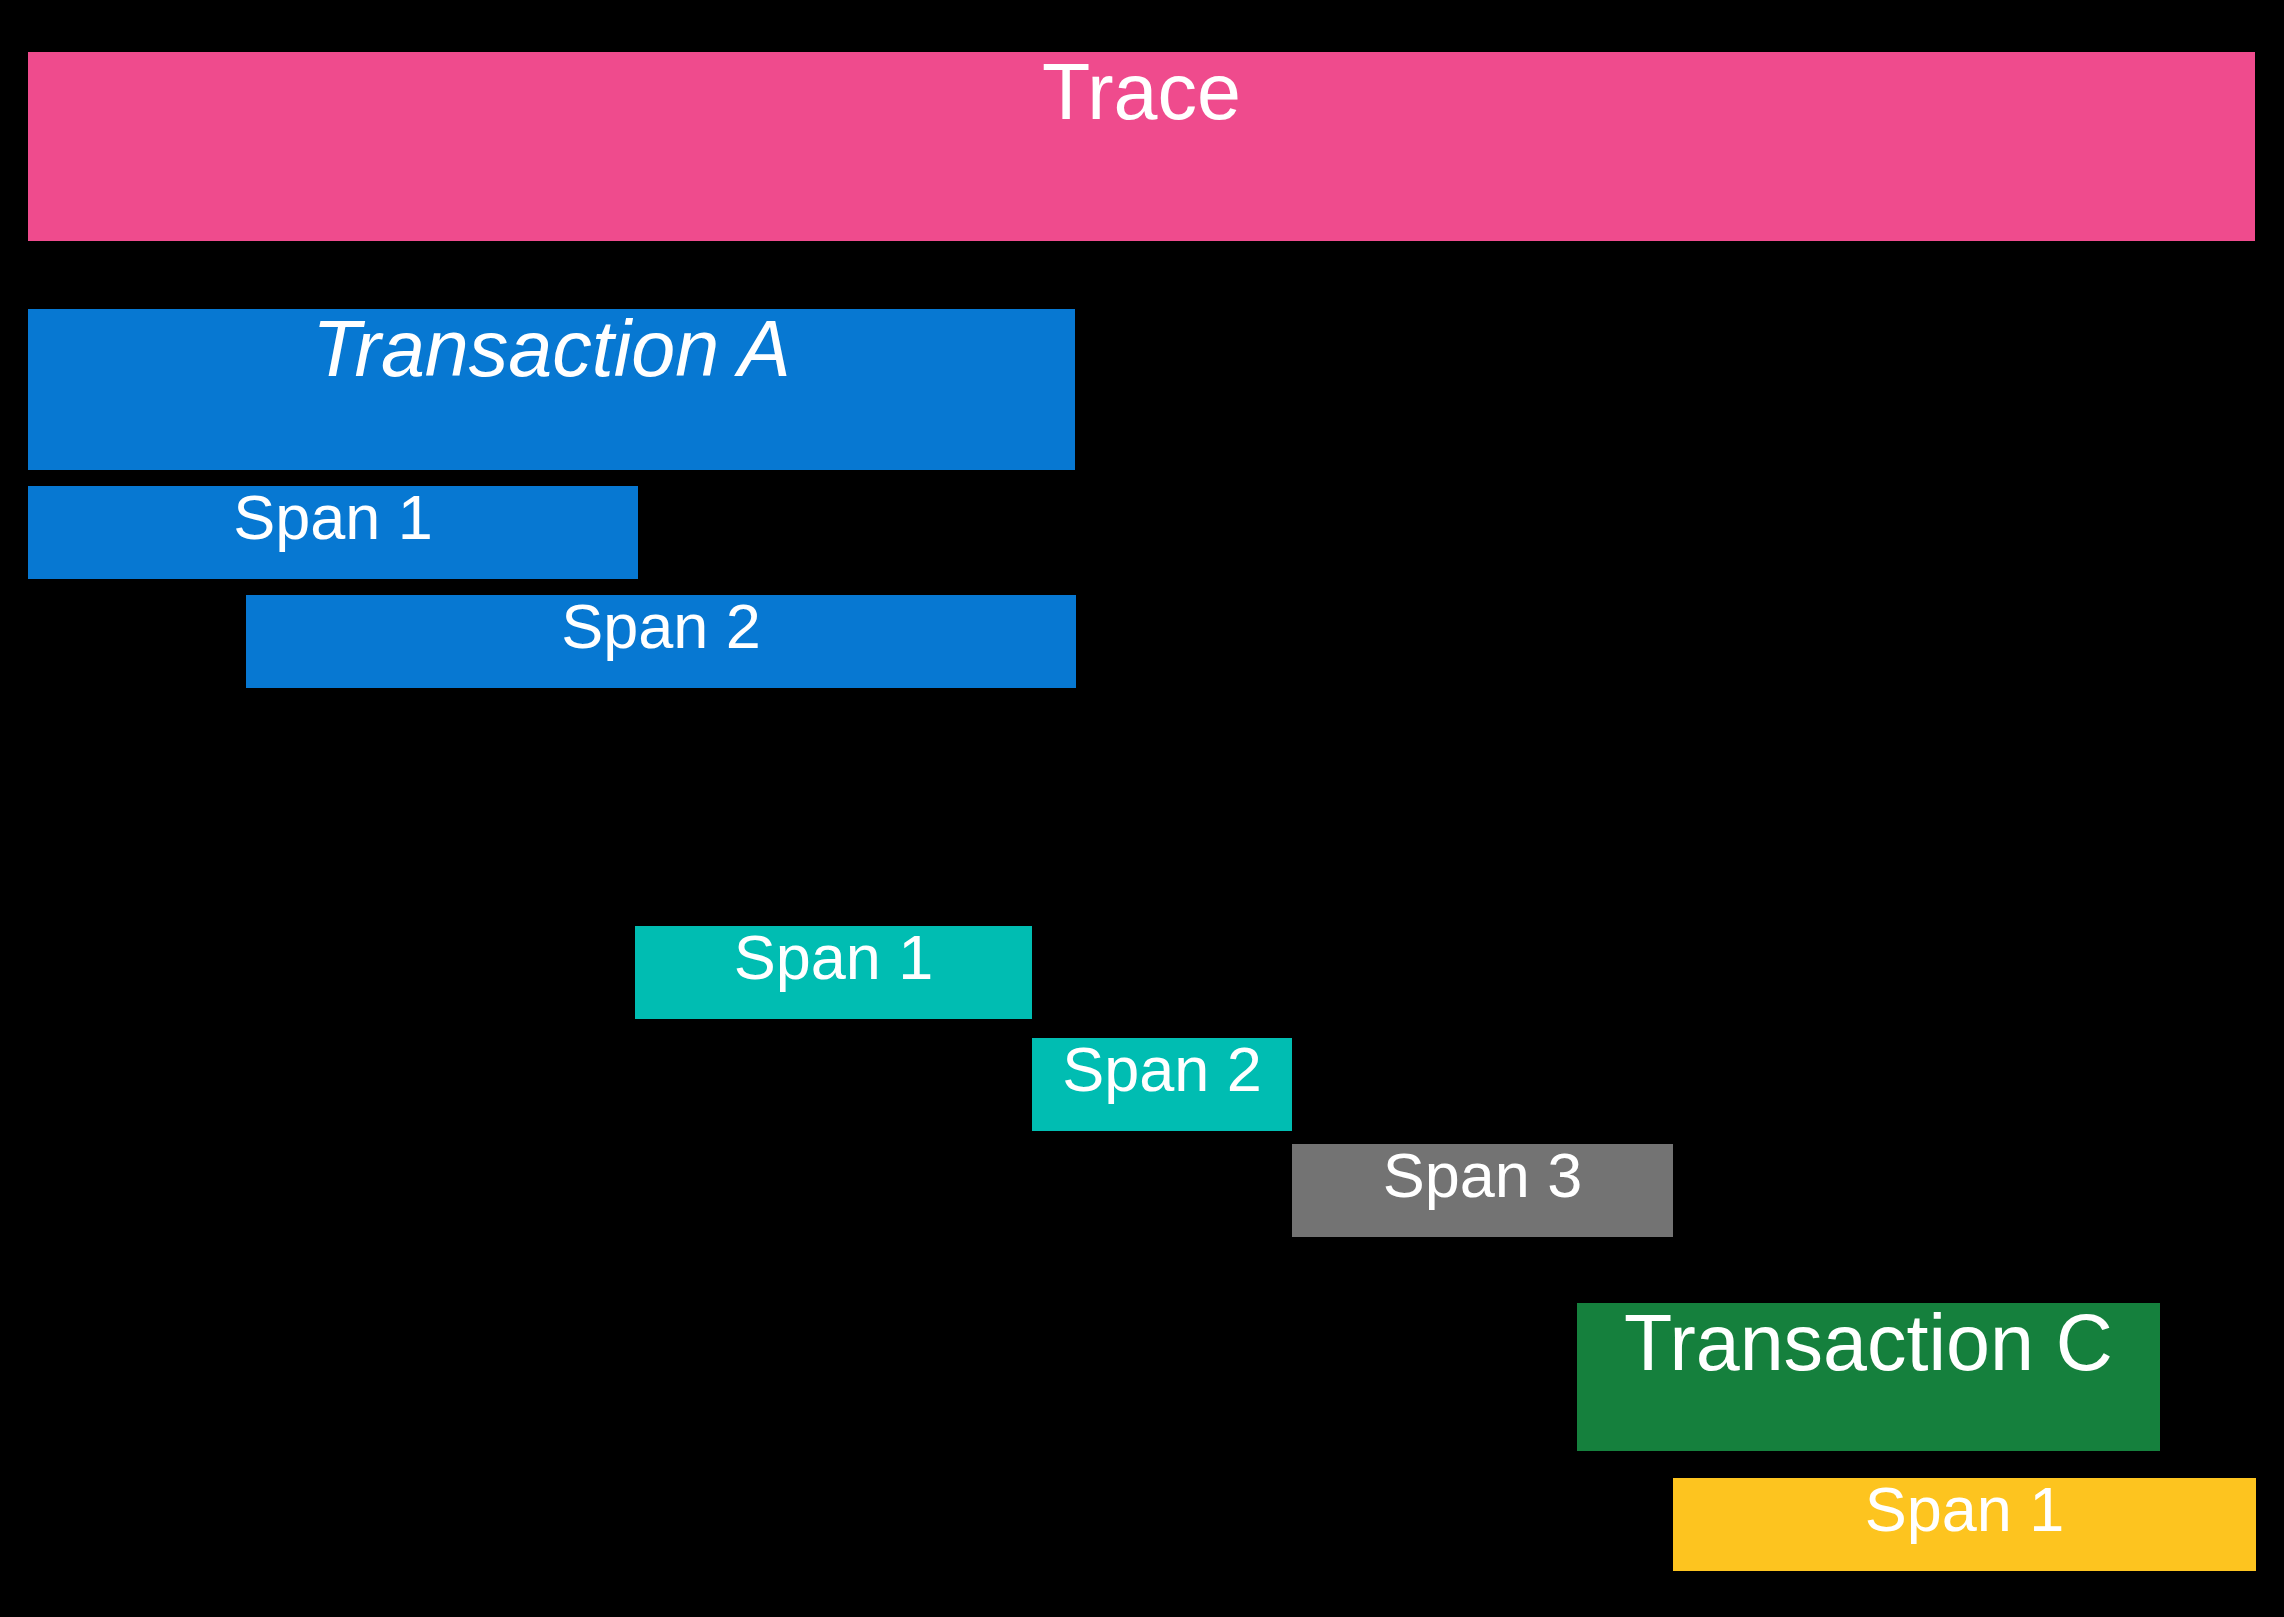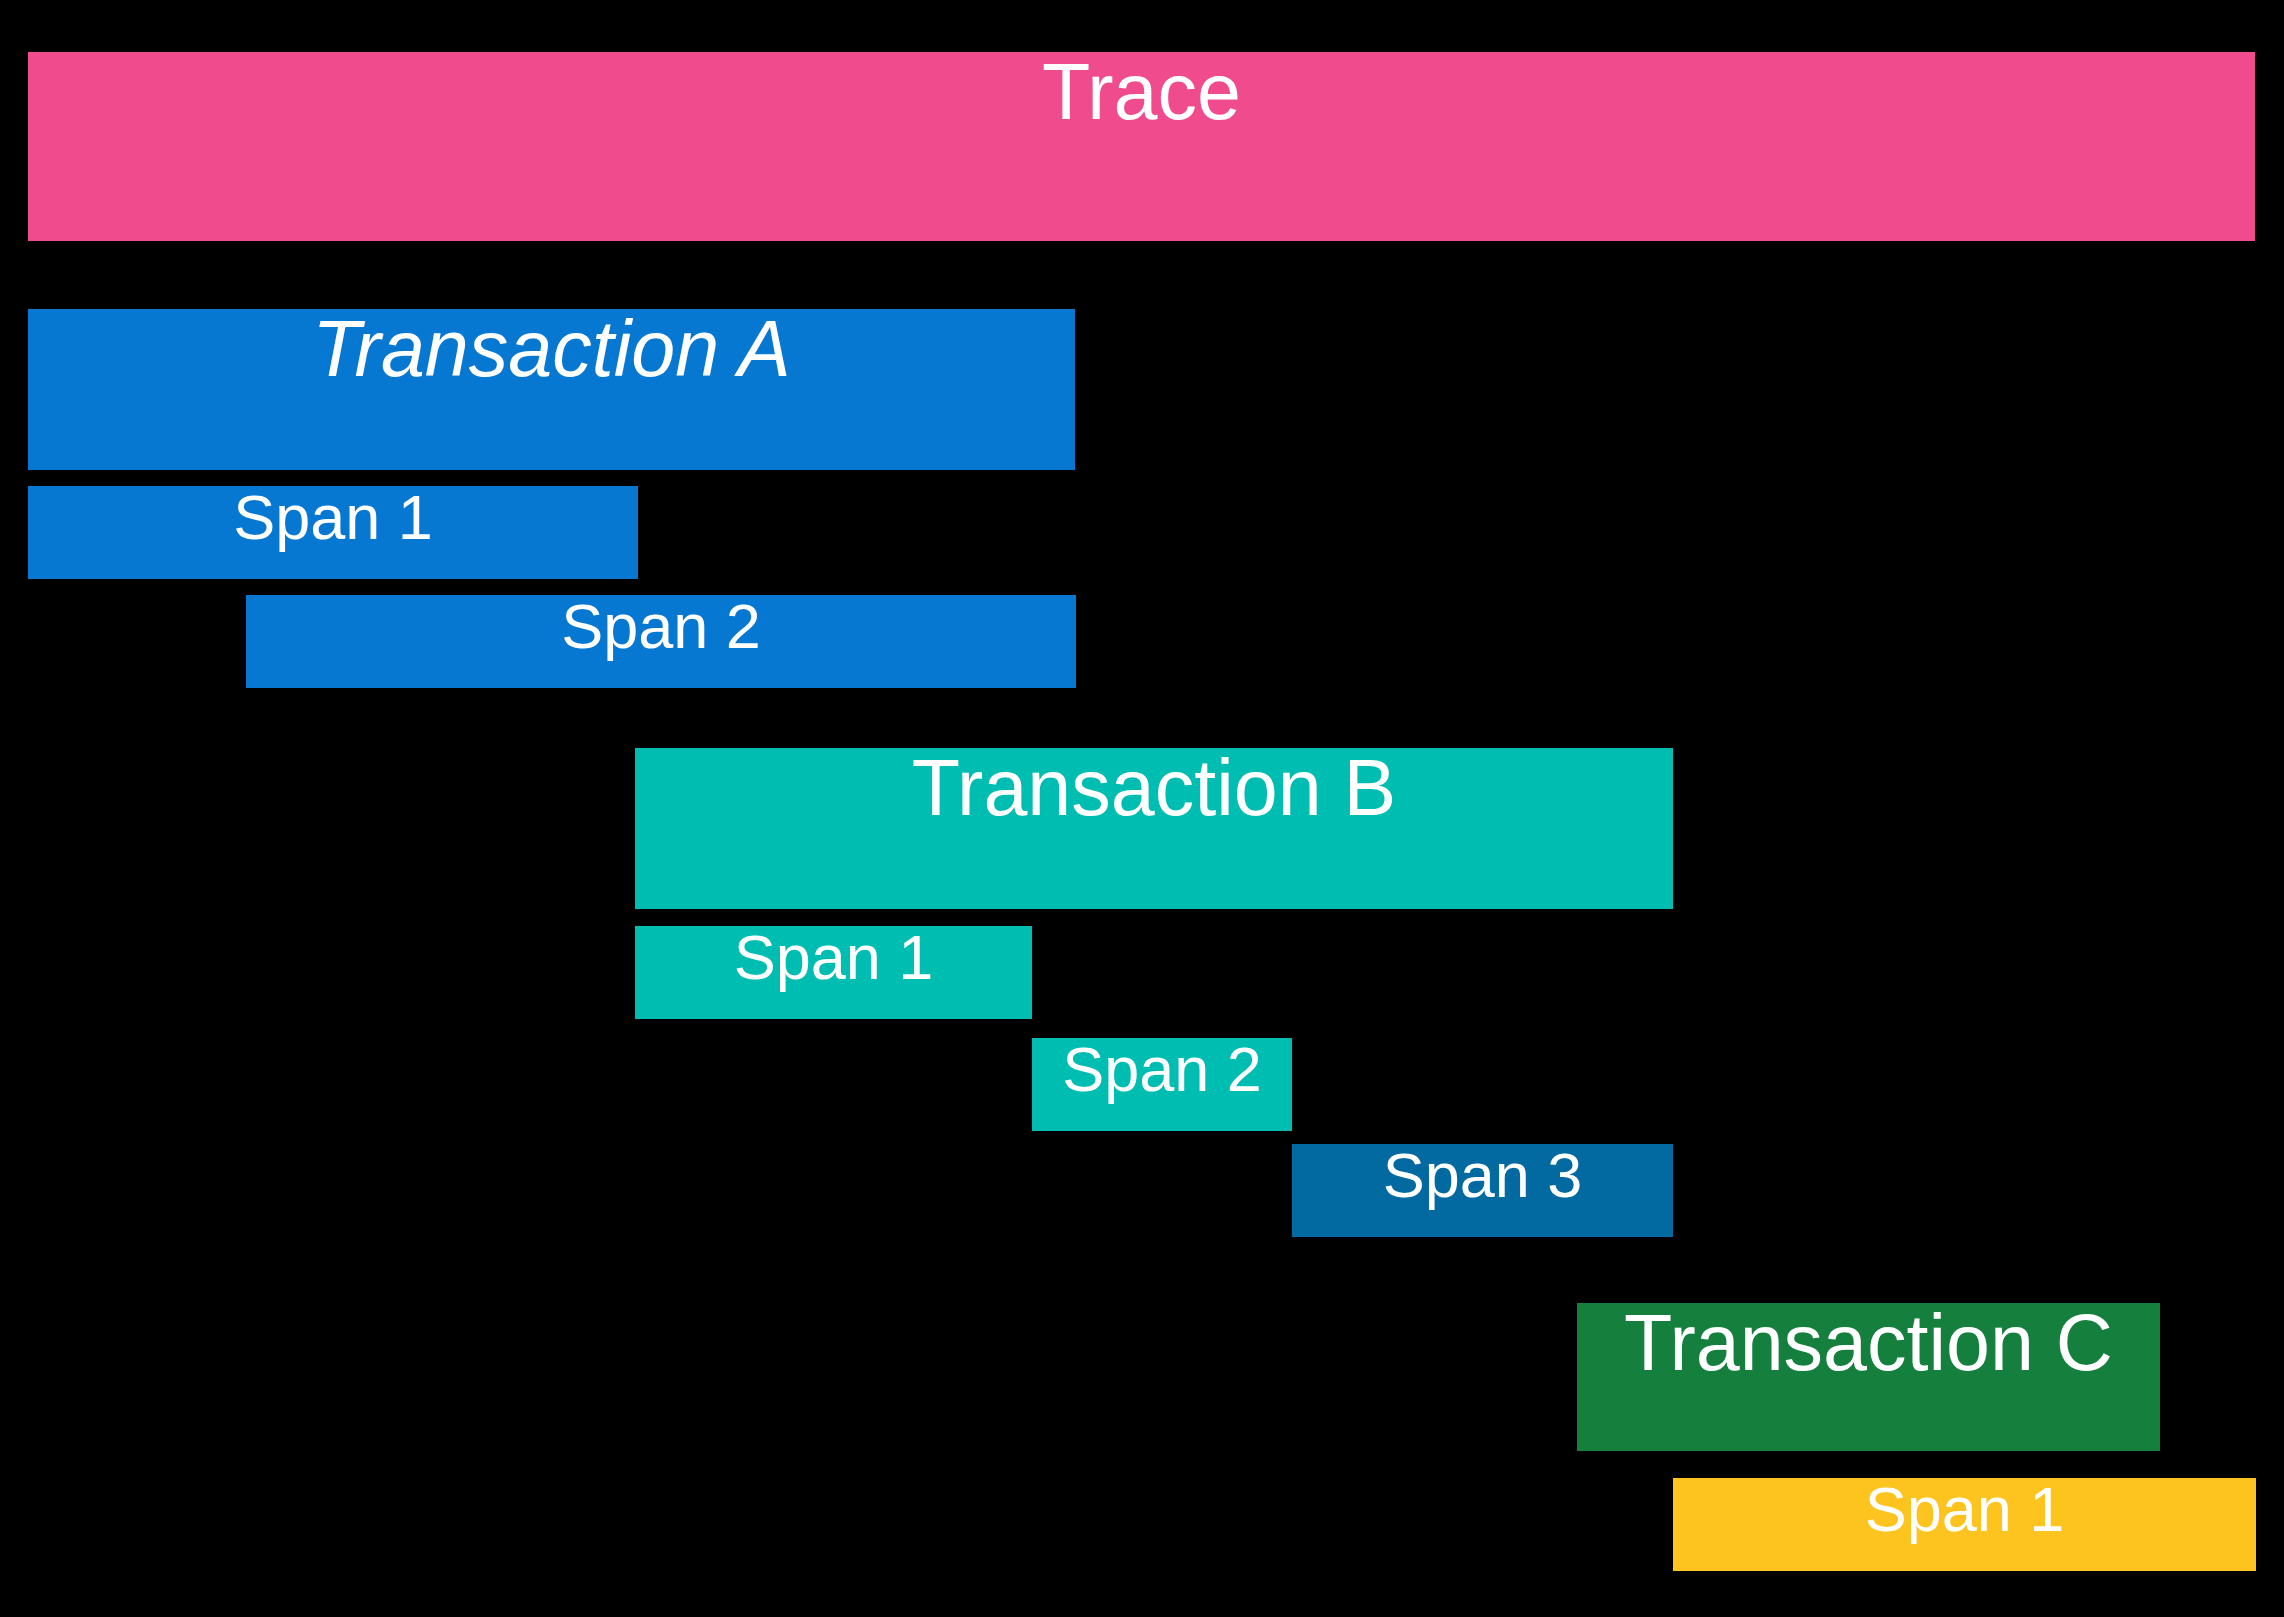--- a/index.html
+++ b/index.html
@@ -51,33 +51,30 @@
   </div>
 
   <div class="bar span-bar" style="left: 28px; top: 486px; width: 610px; height: 93px; background-color: rgb(7, 120, 210);">
     <span>Span 1</span>
   </div>
 
   <div class="bar span-bar" style="left: 246px; top: 595px; width: 830px; height: 93px; background-color: rgb(7, 120, 210);">
     <span>Span 2</span>
   </div>
 
-  <div class="bar transaction-bar" style="left: 635px; top: 748px; width: 1038px; height: 161px; background-color: rgb(0, 189, 178);">
-    <span>Transaction B</span>
-  </div>
 
   <div class="bar span-bar" style="left: 635px; top: 926px; width: 397px; height: 93px; background-color: rgb(0, 189, 178);">
     <span>Span 1</span>
   </div>
 
   <div class="bar span-bar" style="left: 1032px; top: 1038px; width: 260px; height: 93px; background-color: rgb(0, 189, 178);">
     <span>Span 2</span>
   </div>
 
-  <div class="bar span-bar" style="left: 1292px; top: 1144px; width: 381px; height: 93px; background-color: #0369a1;">
+  <div class="bar span-bar" style="left: 1292px; top: 1144px; width: 381px; height: 93px; background-color: #737373;">
     <span>Span 3</span>
   </div>
 
   <div class="bar transaction-bar" style="left: 1577px; top: 1303px; width: 583px; height: 148px; background-color: #15803d;">
     <span>Transaction C</span>
   </div>
 
   <div class="bar span-bar" style="left: 1673px; top: 1478px; width: 583px; height: 93px; background-color: rgb(253, 196, 31);">
     <span>Span 1</span>
   </div>

